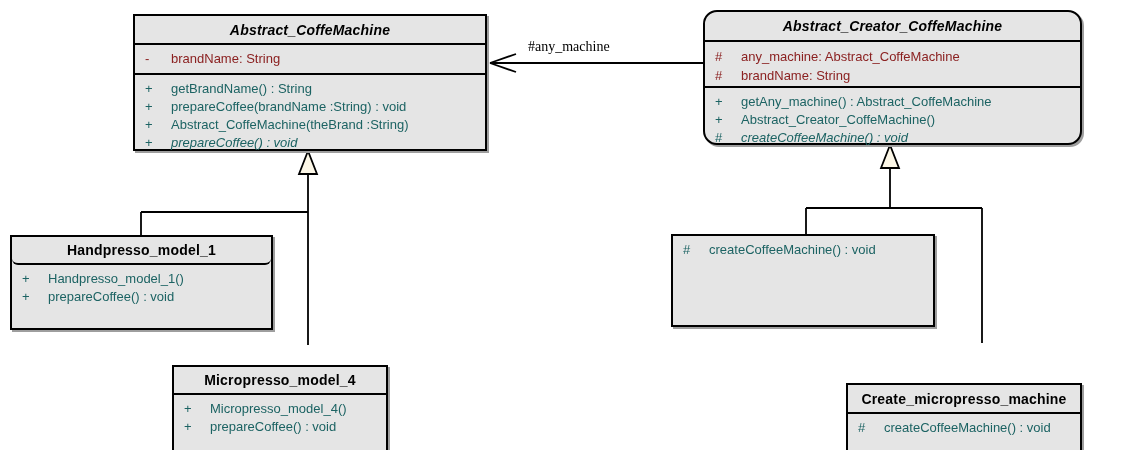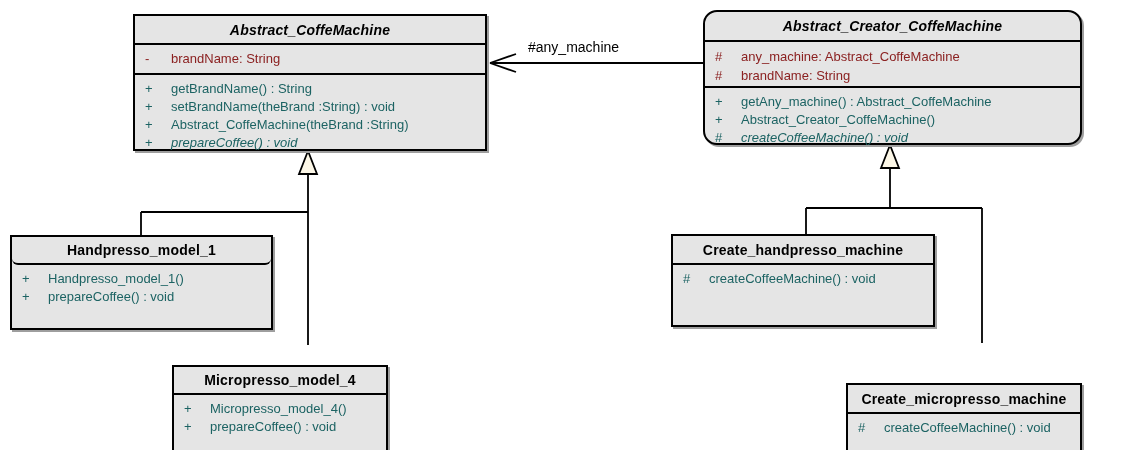--- a/index.html
+++ b/index.html
@@ -86,38 +86,38 @@
 
     <g>
       <line x1="890" y1="168" x2="890" y2="208"></line>
       <line x1="806" y1="208" x2="982" y2="208"></line>
       <line x1="806" y1="208" x2="806" y2="234"></line>
       <line x1="982" y1="208" x2="982" y2="343"></line>
       <polygon class="gen-triangle" points="890,145 881,168 899,168"></polygon>
     </g>
   </svg>
 
-  <div class="assoc-label" style="left:528px; top:39px;">#any_machine</div>
+  <div class="assoc-label" style="left:528px; top:39px;font-family:Liberation Serif, serif;">#any_machine</div>
 
   <div class="uml-class" style="left:133px; top:14px; width:354px; height:137px;">
     <div class="uml-title abstract" style="height:29px;">Abstract_CoffeMachine</div>
     <div class="uml-compartment attrs pad-top" style="height:30px;">
       <div class="member attr">
         <span class="vis">-</span>
         <span class="sig">brandName: String</span>
       </div>
     </div>
     <div class="uml-compartment methods pad-top">
       <div class="member meth">
         <span class="vis">+</span>
         <span class="sig">getBrandName() : String</span>
       </div>
       <div class="member meth">
         <span class="vis">+</span>
-        <span class="sig">setBrandName(theBrand :String) : void</span>
+        <span class="sig">prepareCoffee(brandName :String) : void</span>
       </div>
       <div class="member meth">
         <span class="vis">+</span>
         <span class="sig">Abstract_CoffeMachine(theBrand :String)</span>
       </div>
       <div class="member meth abstract">
         <span class="vis">+</span>
         <span class="sig">prepareCoffee() : void</span>
       </div>
     </div>
@@ -173,21 +173,20 @@
         <span class="sig">Micropresso_model_4()</span>
       </div>
       <div class="member meth">
         <span class="vis">+</span>
         <span class="sig">prepareCoffee() : void</span>
       </div>
     </div>
   </div>
 
   <div class="uml-class" style="left:671px; top:234px; width:264px; height:93px;">
-    <div class="uml-title" style="height:29px;">Create_handpresso_machine</div>
     <div class="uml-compartment methods pad-top">
       <div class="member meth">
         <span class="vis">#</span>
         <span class="sig">createCoffeeMachine() : void</span>
       </div>
     </div>
   </div>
 
   <div class="uml-class" style="left:846px; top:343px; width:236px; height:94px;margin-top:40px;">
     <div class="uml-title" style="height:29px;">Create_micropresso_machine</div>

